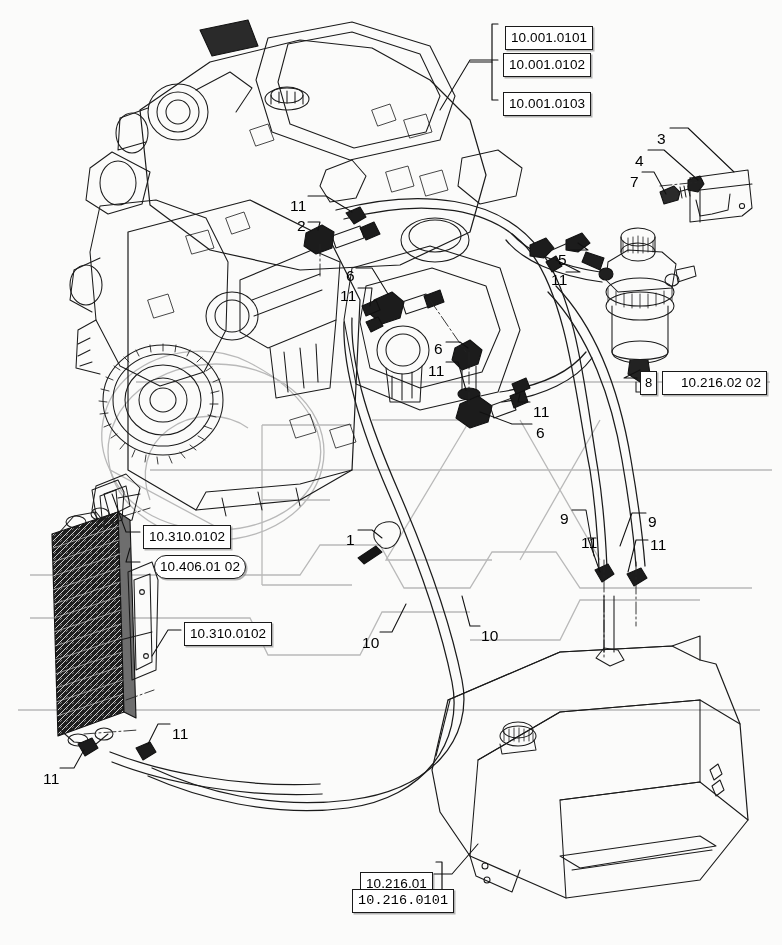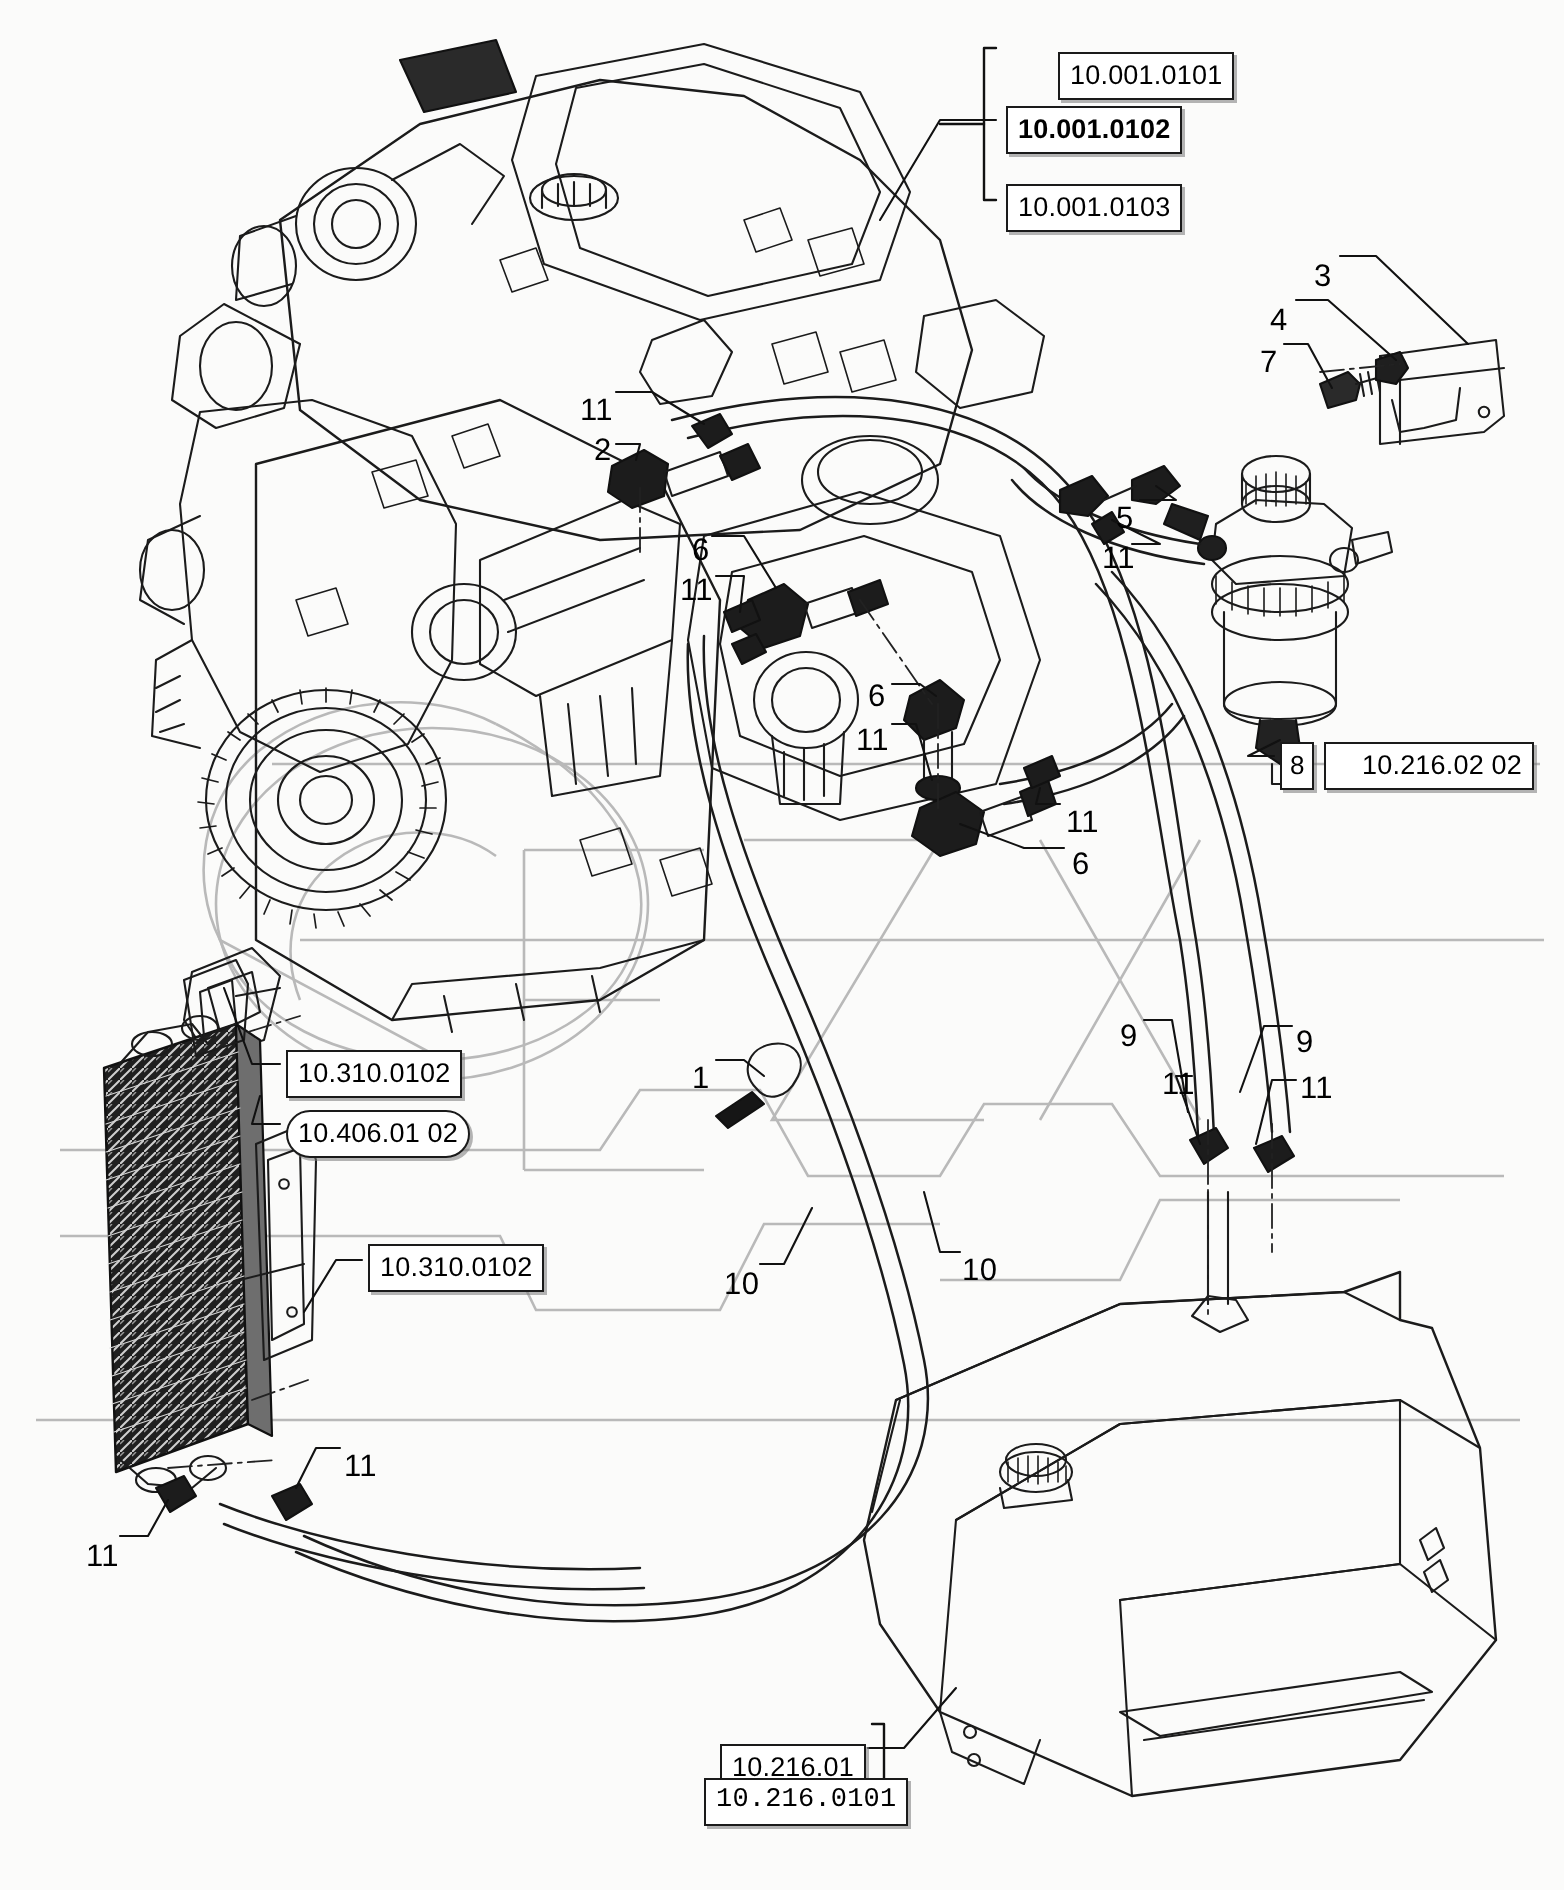--- a/index.html
+++ b/index.html
@@ -410,29 +410,29 @@
         <path d="M492 62 L 470 62"></path>
       </g>
 
       <g stroke="#111" stroke-width="1.2">
         <path d="M436 862 L 442 862 L 442 908 L 436 908"></path>
       </g>
 
     </g>
   </svg>
 
-  <div class="refbox" style="left:529px; top:26px;">10.001.0101</div>
-  <div class="refbox" style="left:503px; top:53px;font-weight:bold;">10.001.0102</div>
+  <div class="refbox" style="left:505px; top:26px;">10.001.0101</div>
+  <div class="refbox" style="left:503px; top:53px;">10.001.0102</div>
   <div class="refbox" style="left:503px; top:92px;">10.001.0103</div>
 
   <div class="refbox small" style="left:640px; top:371px; padding-left:4px; padding-right:4px;">8</div>
   <div class="refbox" style="left:662px; top:371px;padding-left:18px;">10.216.02 02</div>
 
   <div class="refbox" style="left:143px; top:525px;">10.310.0102</div>
-  <div class="refbox" style="left:143px; top:555px;border-radius:12px;">10.406.01 02</div>
+  <div class="refbox" style="left:154px; top:555px;border-radius:12px;">10.406.01 02</div>
   <div class="refbox" style="left:184px; top:622px;">10.310.0102</div>
 
   <div class="refbox" style="left:360px; top:872px;">10.216.01</div>
   <div class="refbox" style="left:352px; top:889px;font-family:Liberation Mono, monospace;">10.216.0101</div>
 
   <div class="num" style="left:657px; top:131px;">3</div>
   <div class="num" style="left:635px; top:153px;">4</div>
   <div class="num" style="left:630px; top:174px;">7</div>
   <div class="num" style="left:290px; top:198px;">11</div>
   <div class="num" style="left:297px; top:218px;">2</div>

